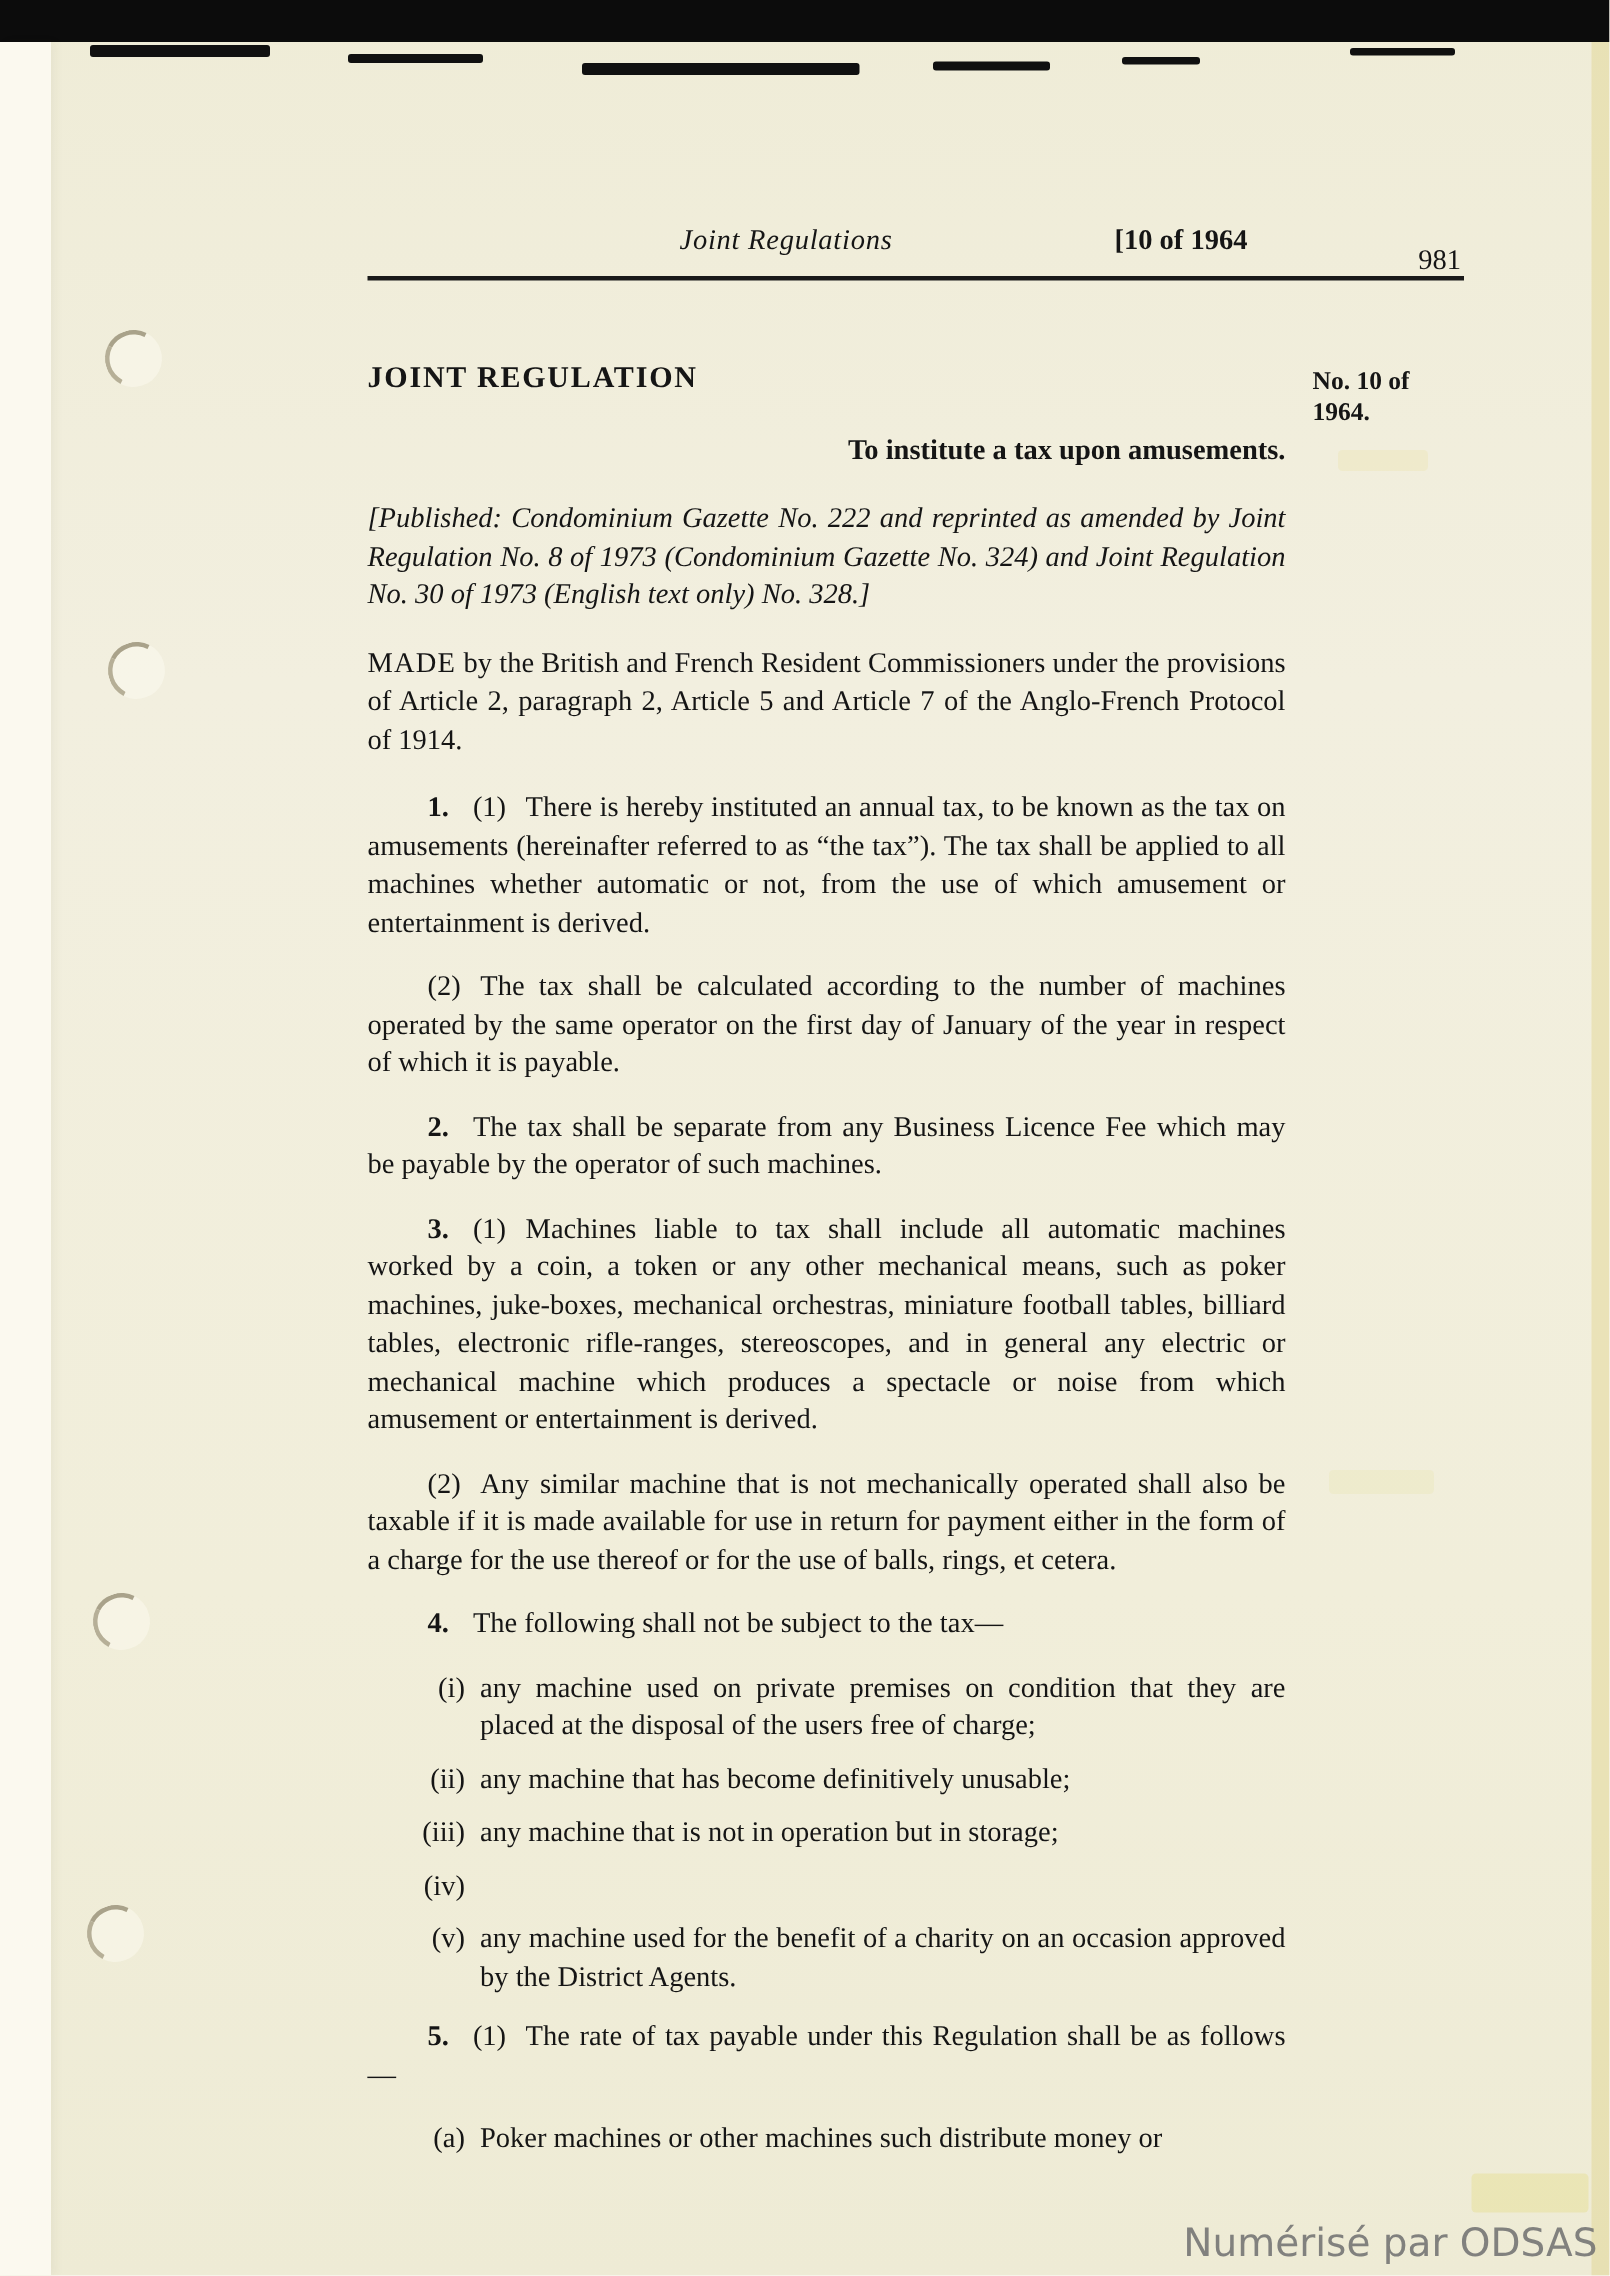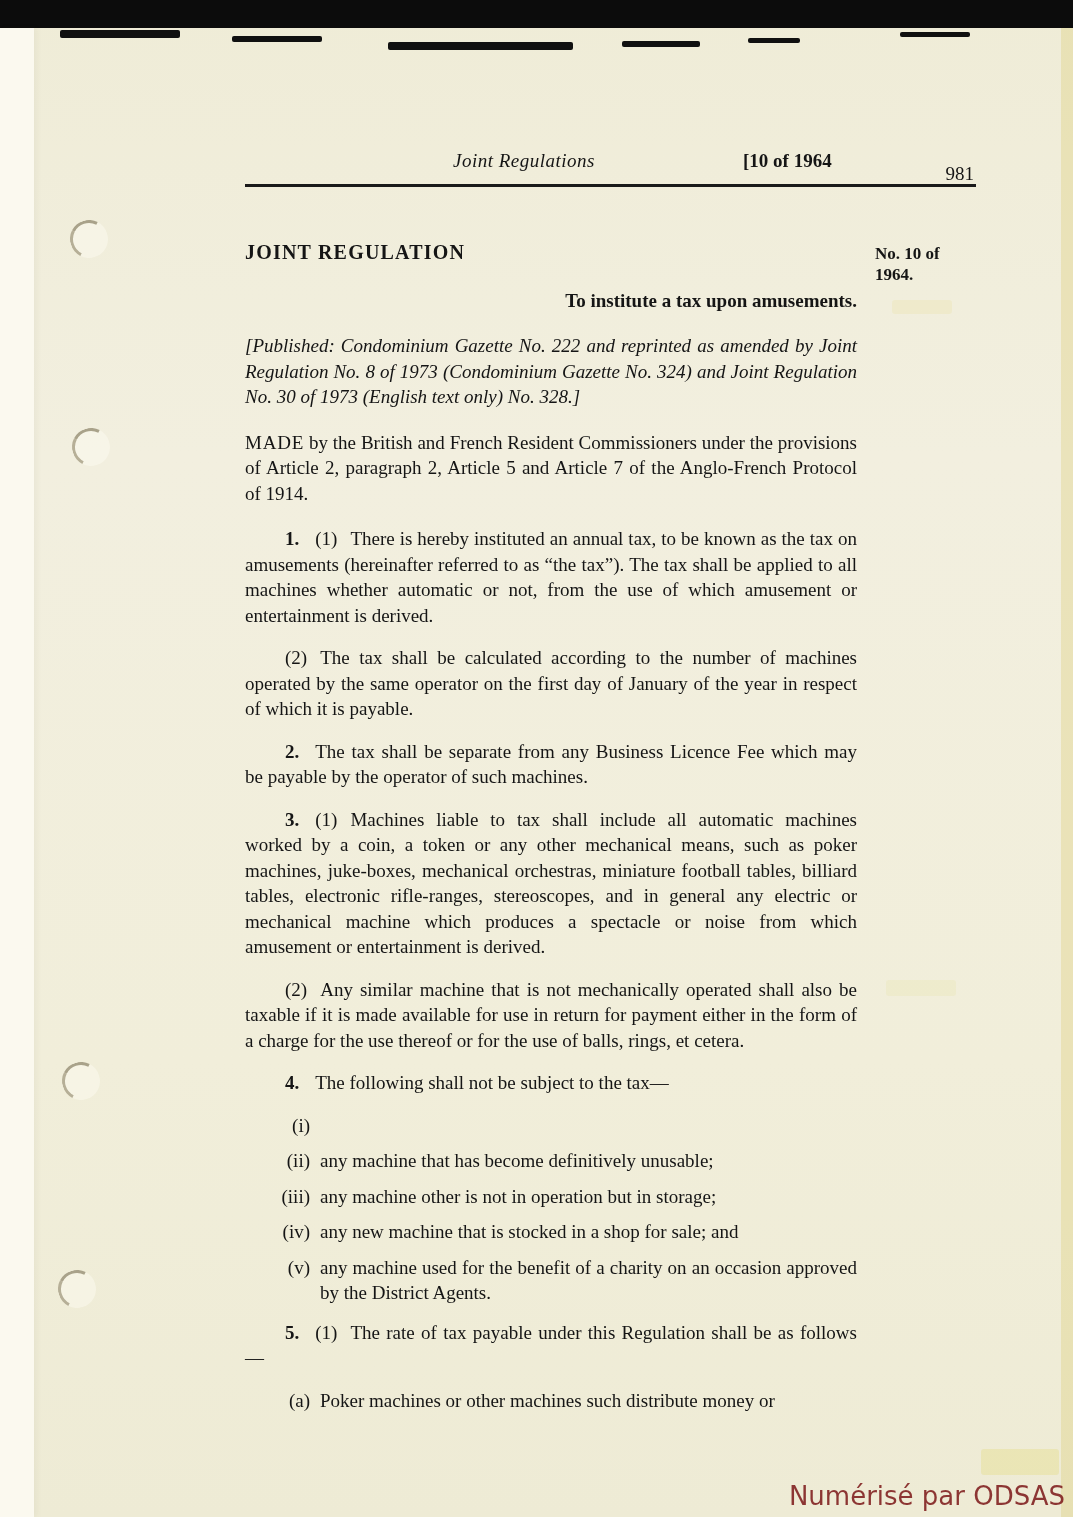--- a/index.html
+++ b/index.html
@@ -56,21 +56,21 @@
   .secsub { margin-right:13px; }
   .secnum:empty, .secsub:empty { margin:0; }
   .law-list { margin:0 0 14px; }
   .law-item { display:flex; margin:0 0 10px; }
   .law-label { flex:none; width:75px; text-align:right; padding-right:10px; }
   .law-text { flex:1; text-align:justify; }
   .law-list.last { margin:0; }
   
   .watermark { position:absolute; right:8px; bottom:6px;
                font-family:"DejaVu Sans", sans-serif; font-size:26px;
-               color:#7f1d1d; opacity:0.88; }
+               color:#737373; opacity:0.88; }
 </style>
 </head>
 <body>
 
 <div>
 
   <div class="top-band"></div>
   <div class="dash d1"></div>
   <div class="dash d2"></div>
   <div class="dash d3"></div>
@@ -115,32 +115,32 @@
 
     <p class="sec"><span class="secnum">3.</span><span class="secsub">(1)</span><span>Machines liable to tax shall include all automatic machines worked by a coin, a token or any other mechanical means, such as poker machines, juke-boxes, mechanical orchestras, miniature football tables, billiard tables, electronic rifle-ranges, stereoscopes, and in general any electric or mechanical machine which produces a spectacle or noise from which amusement or entertainment is derived.</span></p>
 
     <p class="sec"><span class="secnum"></span><span class="secsub">(2)</span><span>Any similar machine that is not mechanically operated shall also be taxable if it is made available for use in return for payment either in the form of a charge for the use thereof or for the use of balls, rings, et cetera.</span></p>
 
     <p class="sec"><span class="secnum">4.</span><span class="secsub"></span><span>The following shall not be subject to the tax—</span></p>
 
     <div class="law-list">
       <div class="law-item">
         <span class="law-label">(i)</span>
+        <span class="law-text">any machine used on private premises on condition that they are placed at the disposal of the users free of charge;</span>
       </div>
       <div class="law-item">
         <span class="law-label">(ii)</span>
         <span class="law-text">any machine that has become definitively unusable;</span>
       </div>
       <div class="law-item">
         <span class="law-label">(iii)</span>
-        <span class="law-text">any machine other is not in operation but in storage;</span>
+        <span class="law-text">any machine that is not in operation but in storage;</span>
       </div>
       <div class="law-item">
         <span class="law-label">(iv)</span>
-        <span class="law-text">any new machine that is stocked in a shop for sale; and</span>
       </div>
       <div class="law-item">
         <span class="law-label">(v)</span>
         <span class="law-text">any machine used for the benefit of a charity on an occasion approved by the District Agents.</span>
       </div>
     </div>
 
     <p class="sec"><span class="secnum">5.</span><span class="secsub">(1)</span><span>The rate of tax payable under this Regulation shall be as follows—</span></p>
 
     <div class="law-list last">

